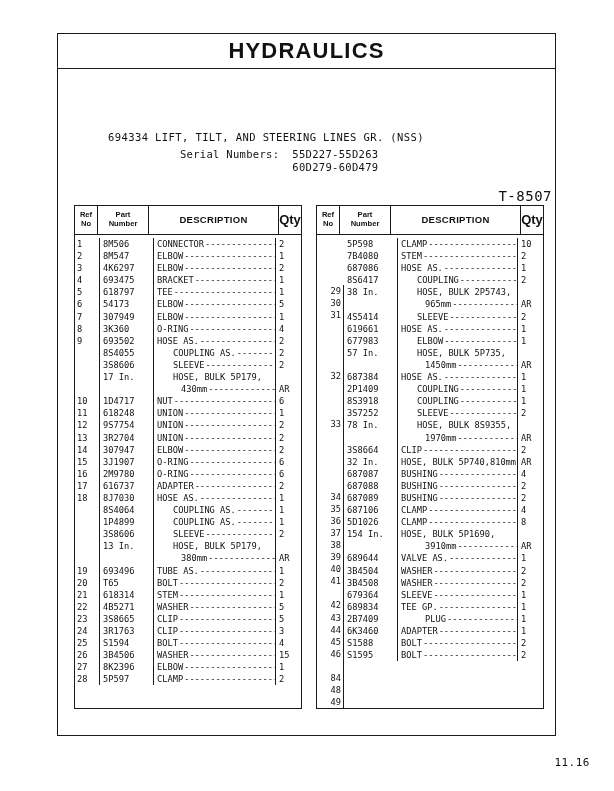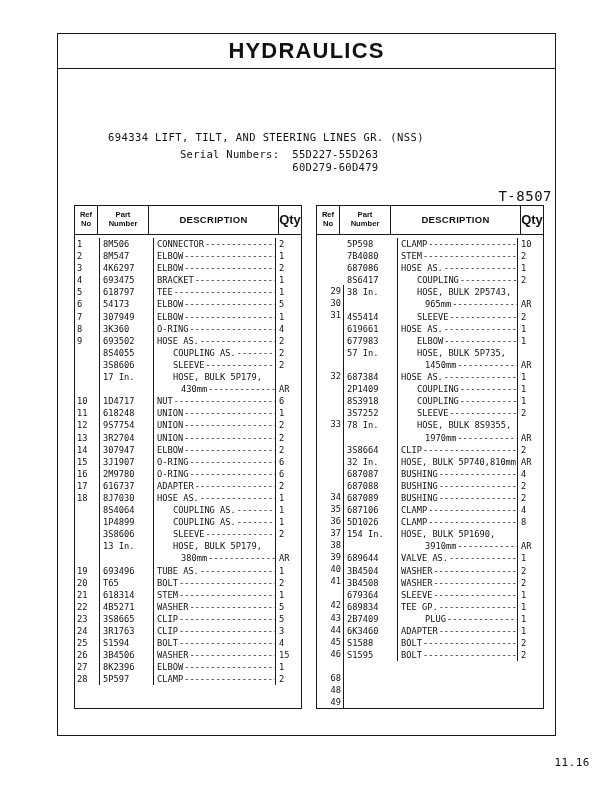--- a/index.html
+++ b/index.html
@@ -847,21 +847,21 @@
           <div class="cell c-part">2B7409</div>
           <div class="cell c-desc">
             <div class="dsc indent2">
               <span class="nm">PLUG</span>
               <span class="lead">------------------------------------------------------------</span>
             </div>
           </div>
           <div class="cell c-qty">1</div>
         </div>
         <div class="prow">
-          <div class="cell c-ref ref-right">68</div>
+          <div class="cell c-ref ref-right">84</div>
           <div class="cell c-part">6K3460</div>
           <div class="cell c-desc">
             <div class="dsc">
               <span class="nm">ADAPTER</span>
               <span class="lead">------------------------------------------------------------</span>
             </div>
           </div>
           <div class="cell c-qty">1</div>
         </div>
         <div class="prow">

